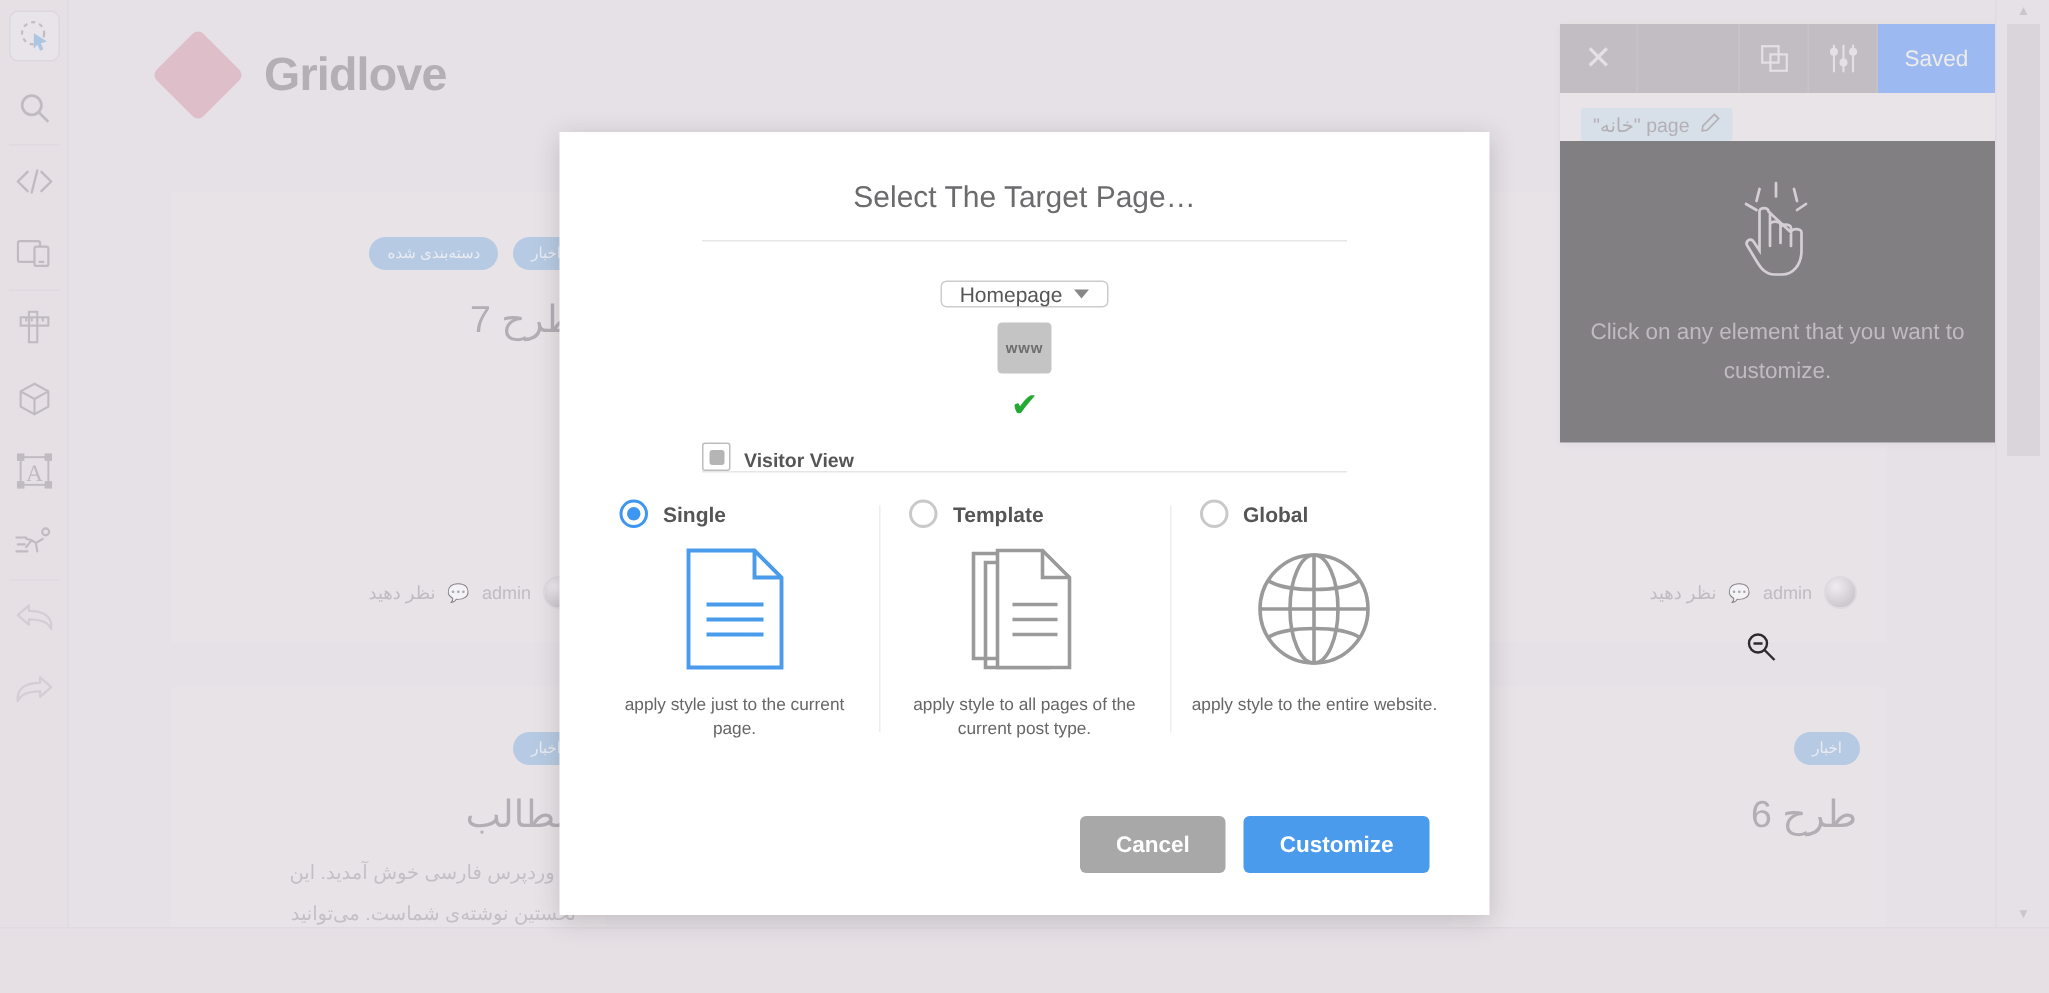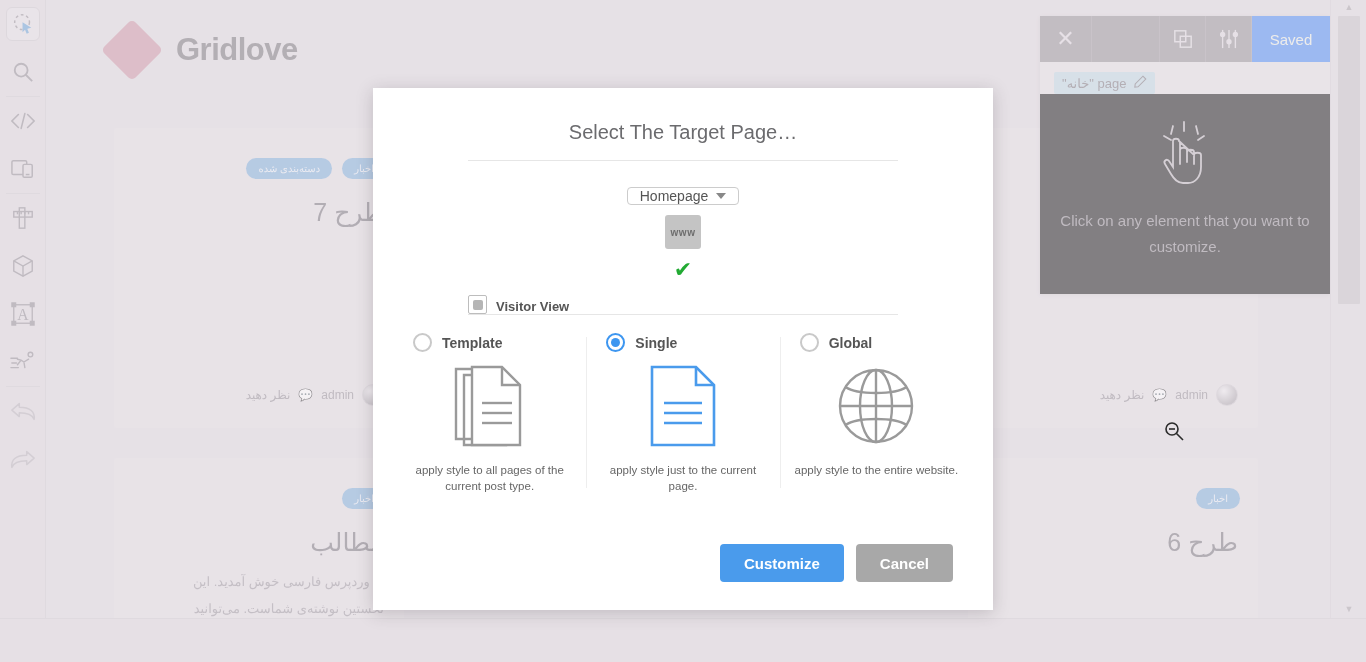--- a/index.html
+++ b/index.html
@@ -407,78 +407,78 @@
       </span>
     <span class="vlabel">Visitor View</span>
   </div>
 
   <div class="m-hr"></div>
 
   <div class="m-types">
 
     <div class="m-type">
       <div class="m-type-head">
+        <span class="radio on">
+            <i></i>
+          </span>
+        <span class="type-label">Single</span>
+      </div>
+      <div class="type-ico">
+        <svg width="66" height="82" viewBox="0 0 66 82" fill="none" stroke="#4a9bec" stroke-width="2.6">
+          <path d="M2 2h44l18 18v60H2z"></path>
+            <path d="M46 2v18h18"></path>
+          <line x1="14" y1="38" x2="52" y2="38"></line>
+            <line x1="14" y1="48" x2="52" y2="48"></line>
+            <line x1="14" y1="58" x2="52" y2="58"></line>
+        </svg>
+      </div>
+      <div class="type-desc">apply style just to the current page.</div>
+    </div>
+
+    <div class="m-type">
+      <div class="m-type-head">
         <span class="radio"></span>
         <span class="type-label">Template</span>
       </div>
       <div class="type-ico">
         <svg width="72" height="82" viewBox="0 0 72 82" fill="none" stroke="#9a9a9a" stroke-width="2.4">
           <path d="M2 4h30l12 12v58H2z"></path>
           <path d="M10 10h30l12 12v58H10z"></path>
           <path d="M18 2h30l18 18v60H18z" fill="#fff"></path>
             <path d="M48 2v18h18"></path>
           <line x1="28" y1="38" x2="58" y2="38"></line>
             <line x1="28" y1="48" x2="58" y2="48"></line>
             <line x1="28" y1="58" x2="58" y2="58"></line>
         </svg>
       </div>
       <div class="type-desc">apply style to all pages of the current post type.</div>
     </div>
 
     <div class="m-type">
       <div class="m-type-head">
-        <span class="radio on">
-            <i></i>
-          </span>
-        <span class="type-label">Single</span>
-      </div>
-      <div class="type-ico">
-        <svg width="66" height="82" viewBox="0 0 66 82" fill="none" stroke="#4a9bec" stroke-width="2.6">
-          <path d="M2 2h44l18 18v60H2z"></path>
-            <path d="M46 2v18h18"></path>
-          <line x1="14" y1="38" x2="52" y2="38"></line>
-            <line x1="14" y1="48" x2="52" y2="48"></line>
-            <line x1="14" y1="58" x2="52" y2="58"></line>
-        </svg>
-      </div>
-      <div class="type-desc">apply style just to the current page.</div>
-    </div>
-
-    <div class="m-type">
-      <div class="m-type-head">
         <span class="radio"></span>
         <span class="type-label">Global</span>
       </div>
       <div class="type-ico">
         <svg width="78" height="78" viewBox="0 0 78 78" fill="none" stroke="#9a9a9a" stroke-width="2.4">
           <circle cx="39" cy="39" r="36"></circle>
           <ellipse cx="39" cy="39" rx="16" ry="36"></ellipse>
           <line x1="3" y1="39" x2="75" y2="39"></line>
           <path d="M8.5 20 C20 28 58 28 69.5 20"></path>
           <path d="M8.5 58 C20 50 58 50 69.5 58"></path>
           <line x1="39" y1="3" x2="39" y2="75"></line>
         </svg>
       </div>
       <div class="type-desc">apply style to the entire website.</div>
     </div>
   </div>
 
   <div class="m-footer">
+    <button class="btn btn-cancel">Cancel</button>
     <button class="btn btn-ok">Customize</button>
-    <button class="btn btn-cancel">Cancel</button>
   </div>
 </div>
 
 <div id="left-toolbar">
   <div class="tool active-tool">
     <div class="tool-box">
       <svg width="24" height="24" viewBox="0 0 26 26" fill="none" stroke="#8e8990" stroke-width="1.6">
         <circle cx="12" cy="11" r="8" stroke-dasharray="3 3"></circle>
         <path d="M12.5 11 L22 17 L17.6 18.2 L19.4 22.6 L17 23.6 L15.2 19.2 L12.5 22z" fill="#5b9bd5" stroke="none"></path>
       </svg>

